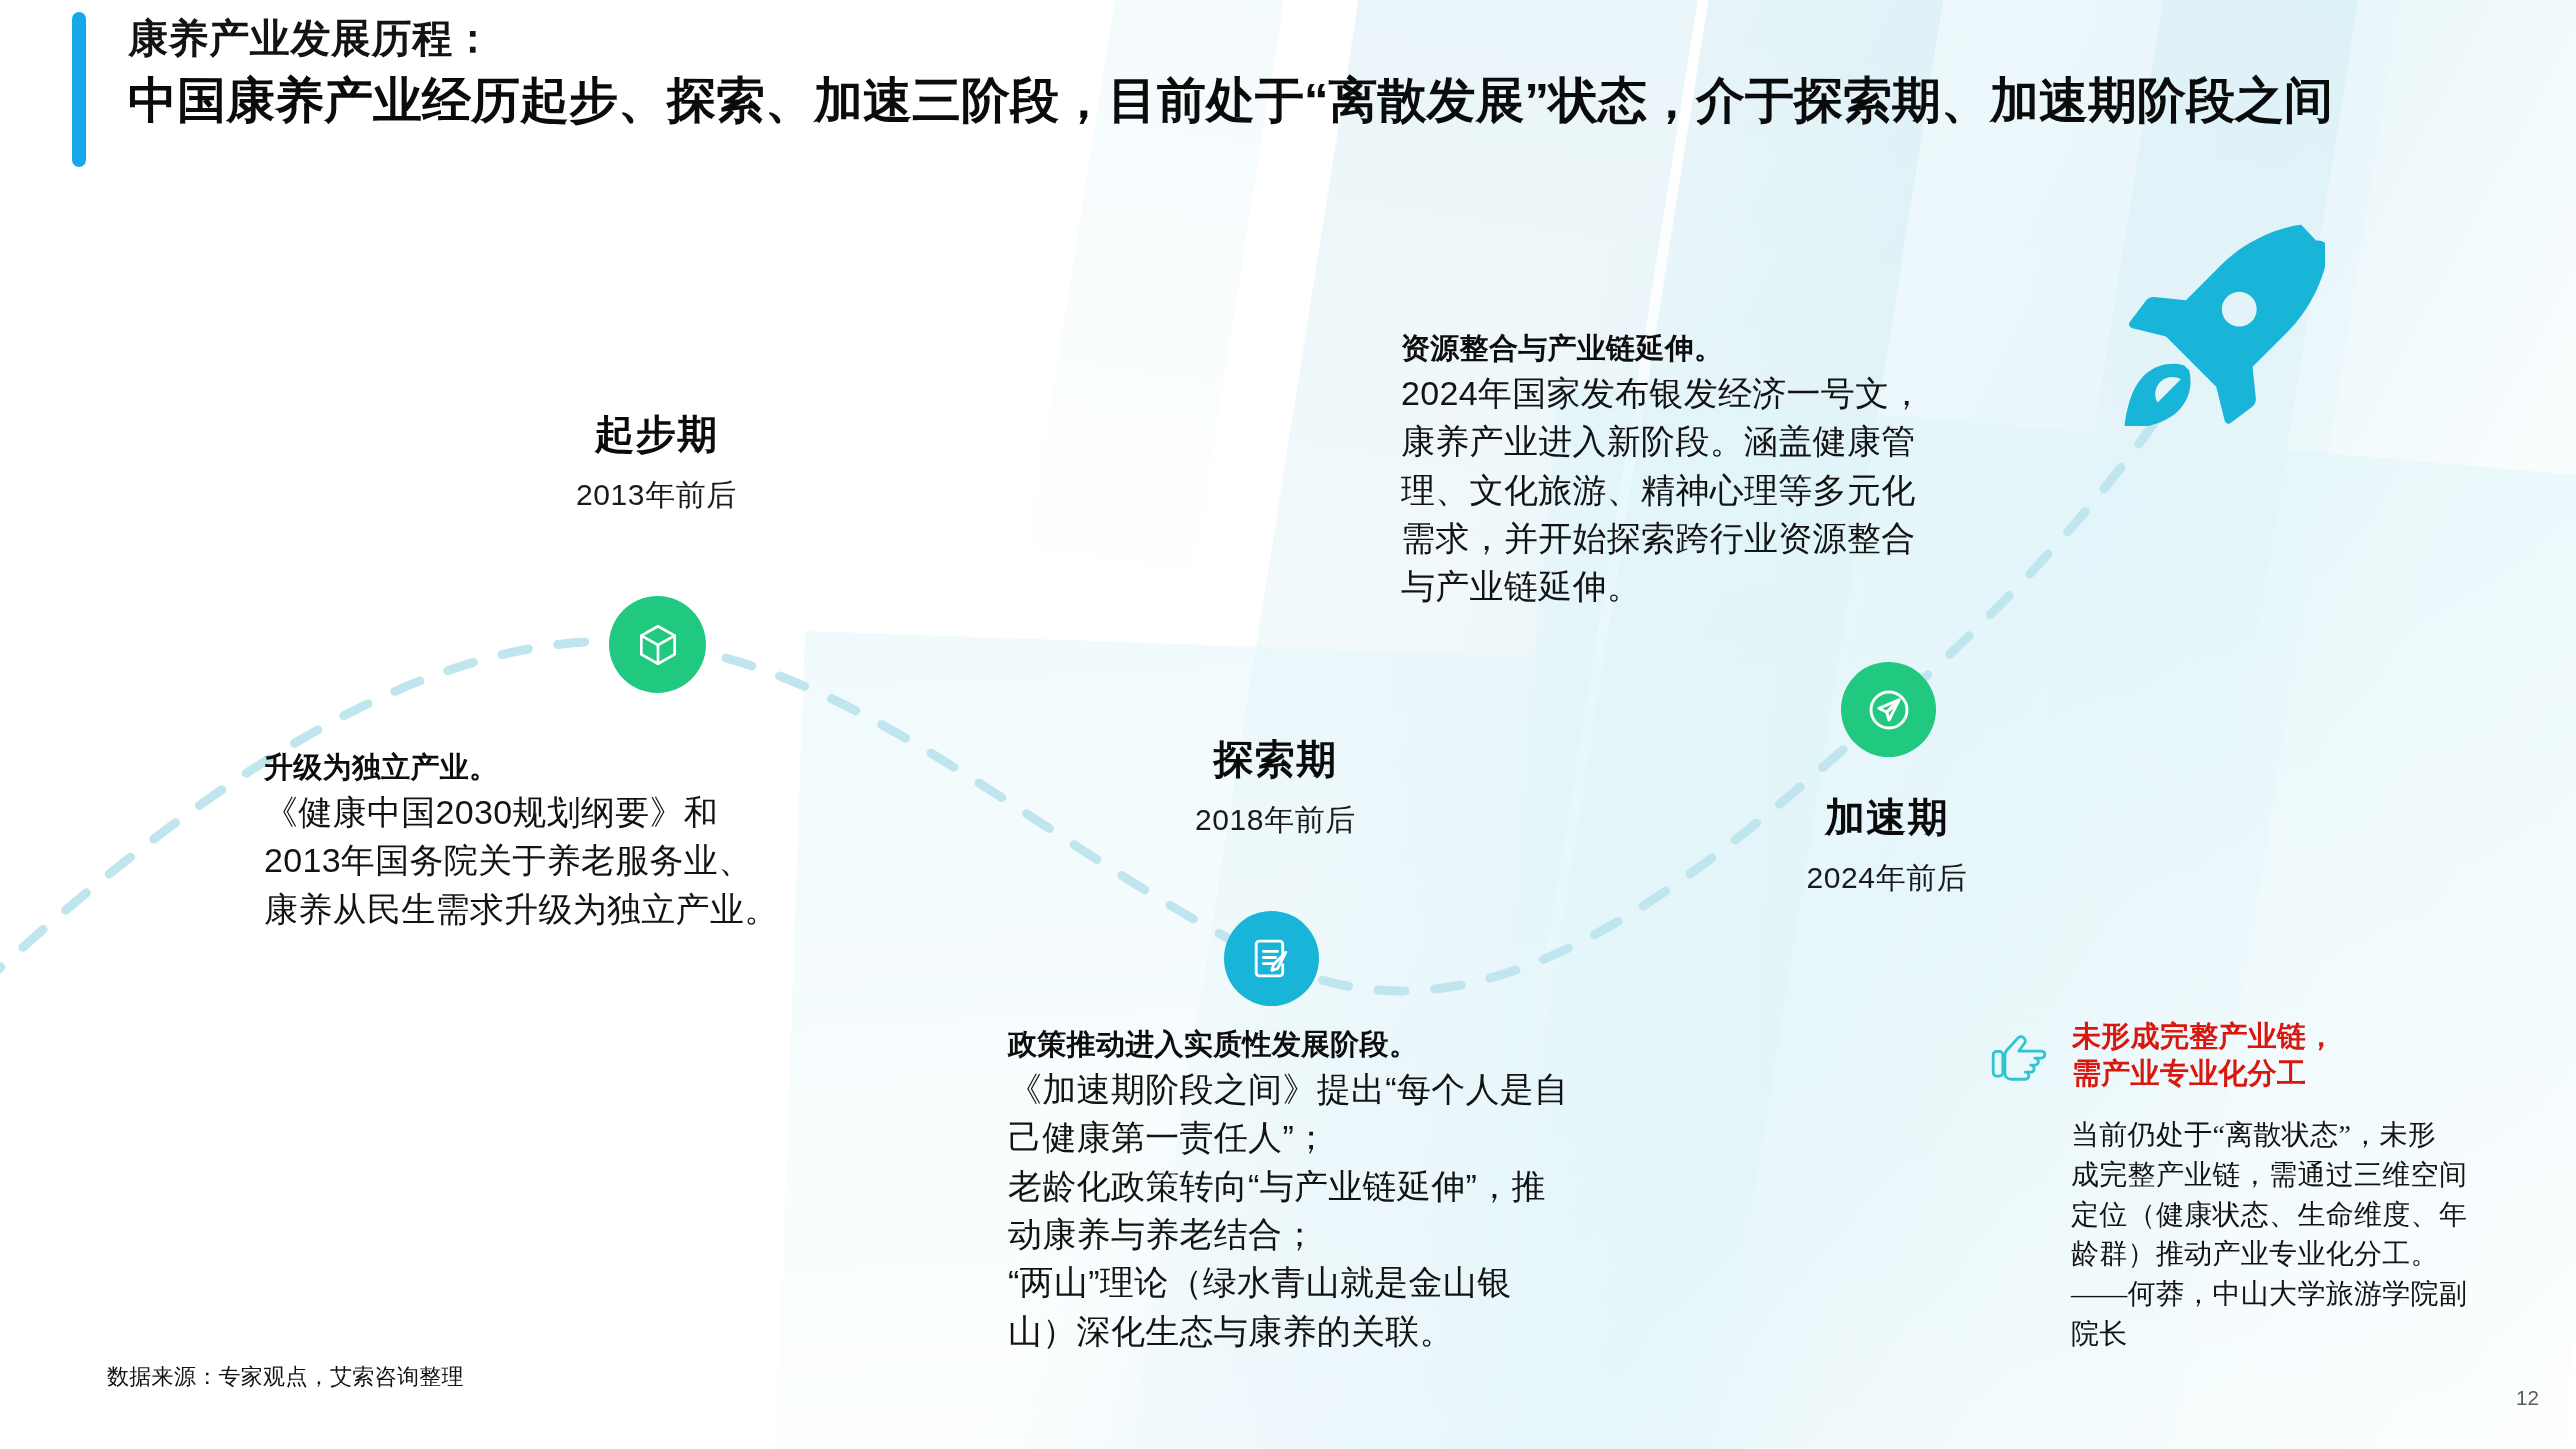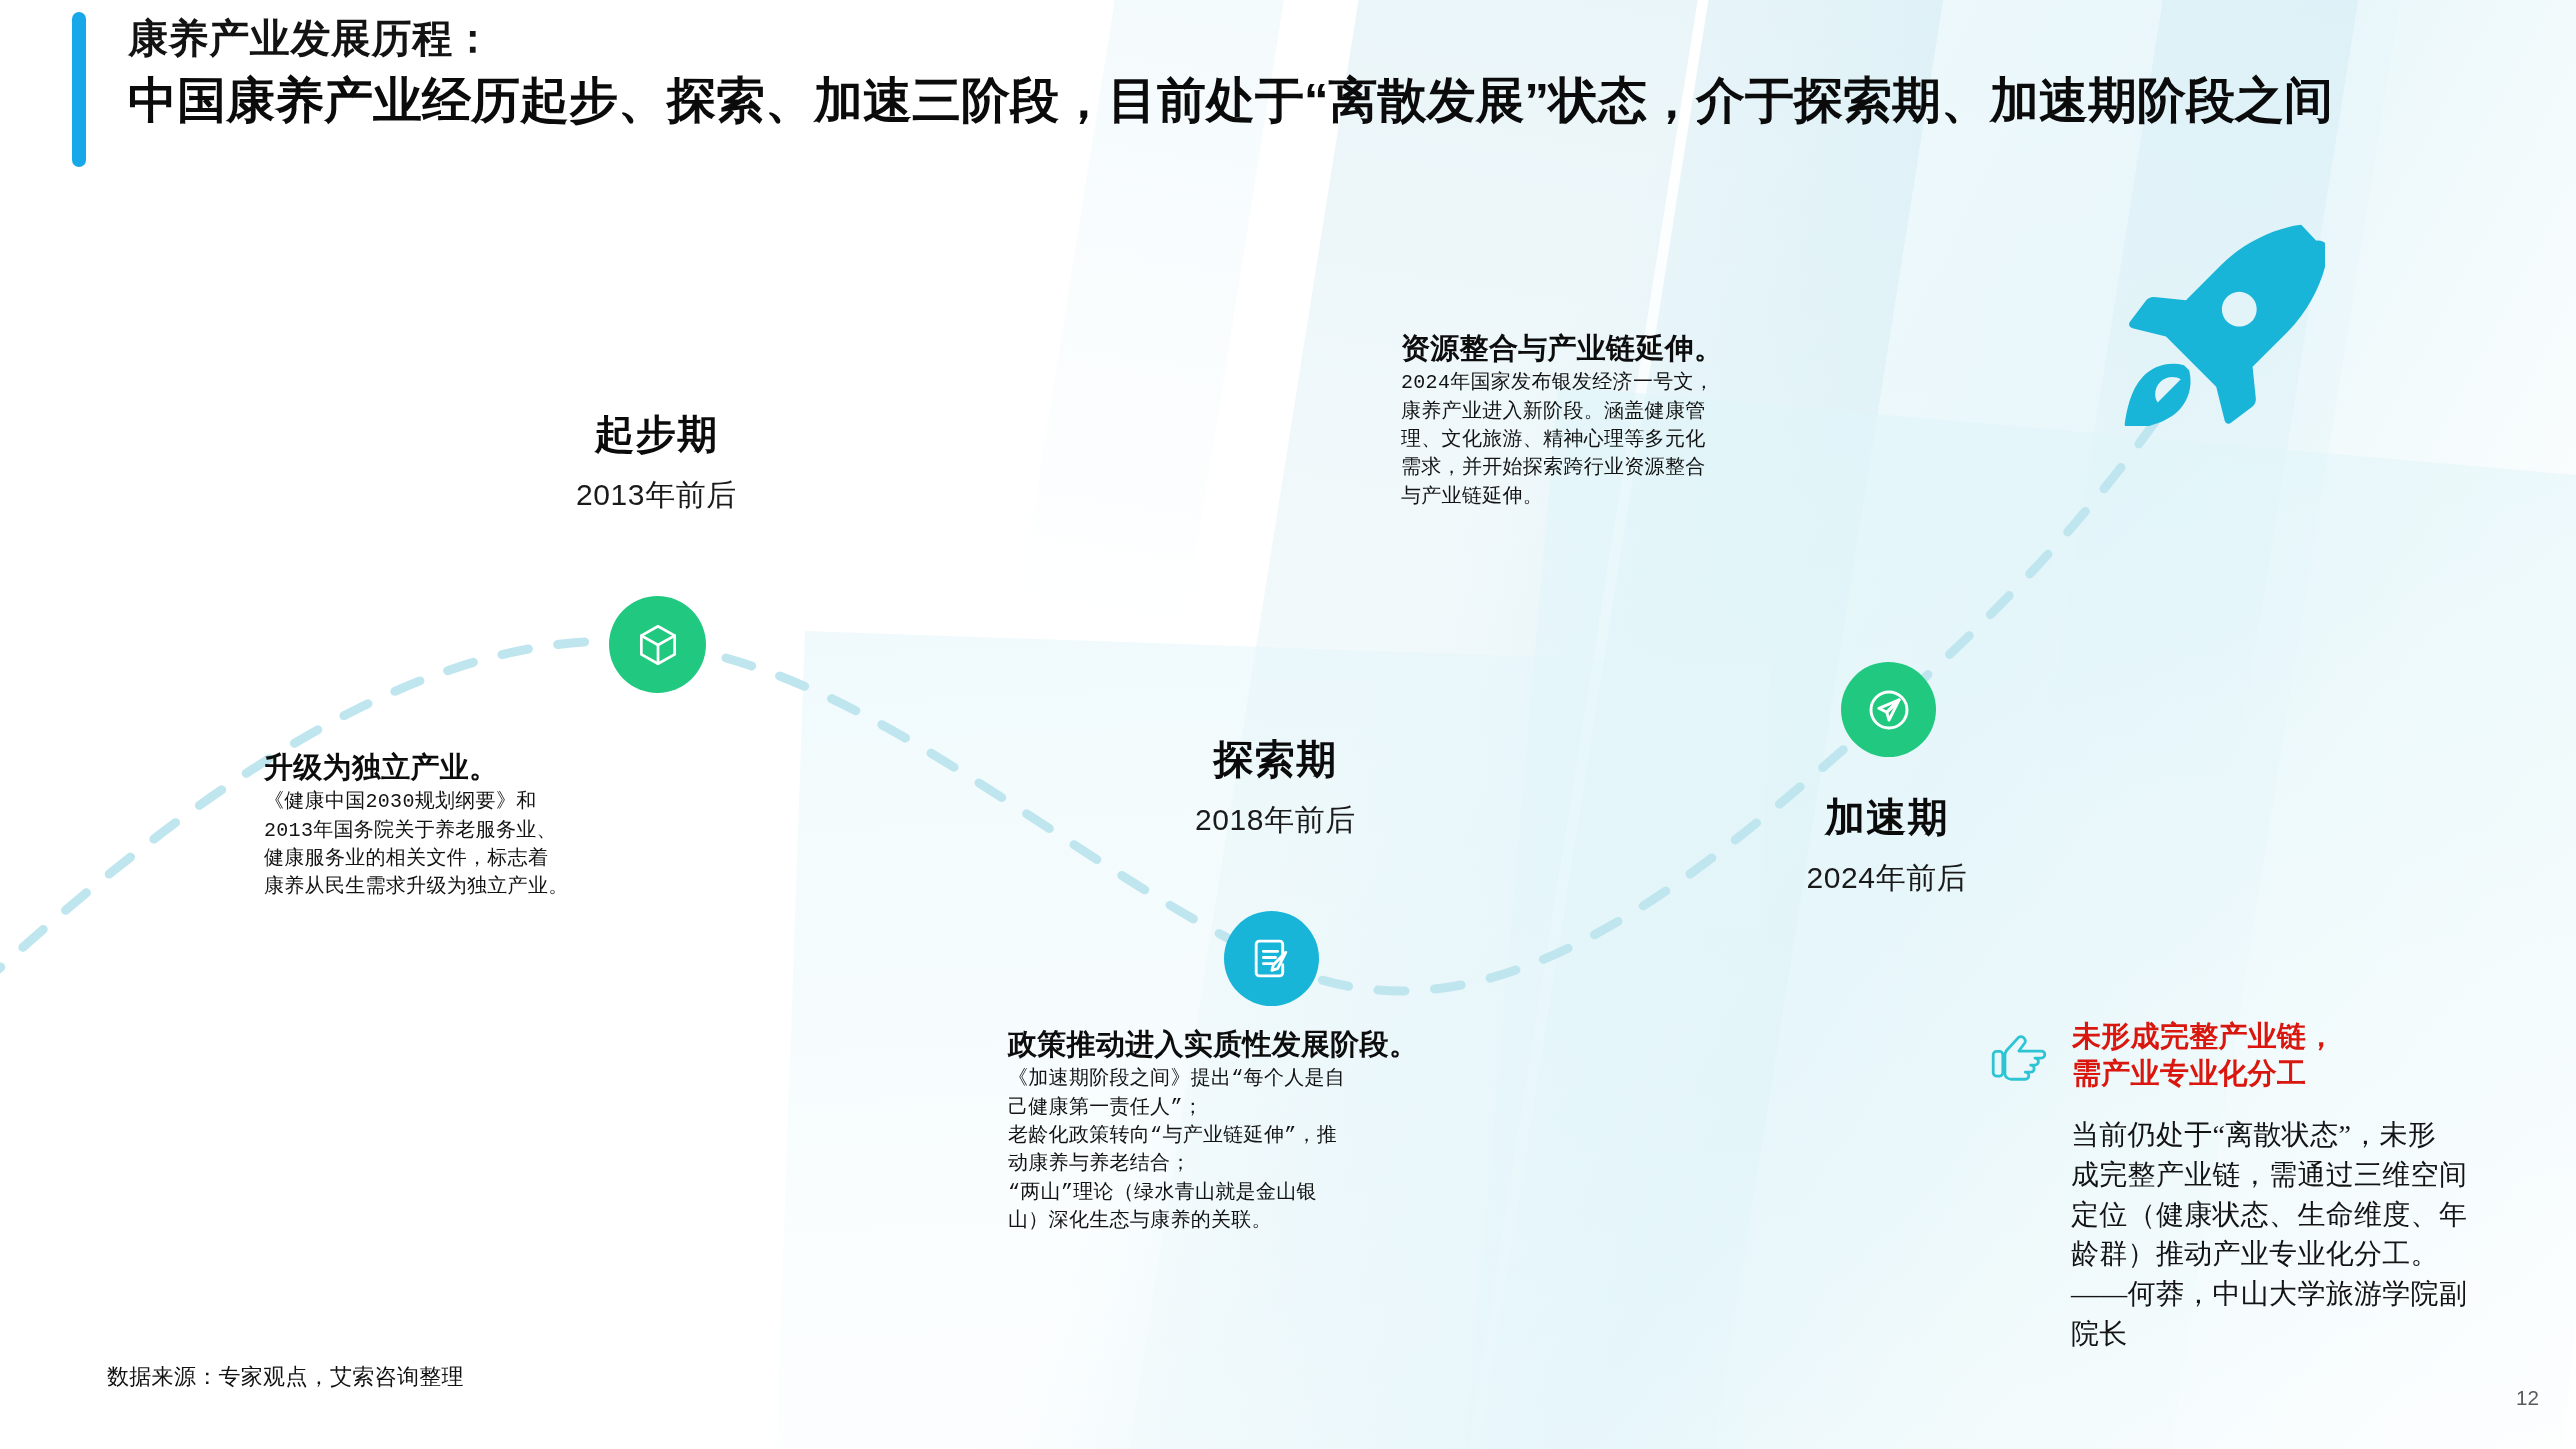--- a/index.html
+++ b/index.html
@@ -73,21 +73,21 @@
   .stage{position:absolute;text-align:center;}
   .stage-name{font-size:40px;font-weight:800;color:#0b0b0b;line-height:1.1;letter-spacing:1.3px;}
   .stage-year{font-size:30px;font-weight:400;color:#1a1a1a;margin-top:19.3px;letter-spacing:0.6px;}
   #stage-1{left:489px;top:412px;width:335px;}
   #stage-2{left:1121px;top:737px;width:309px;}
   #stage-3{left:1726px;top:795px;width:322px;}
 
   
   .desc{position:absolute;color:#111;}
   .desc .d-head{font-size:29px;font-weight:800;line-height:1.42;color:#0d0d0d;letter-spacing:0.3px;}
-  .desc .d-line{font-size:20px;font-weight:400;line-height:1.42;color:#131313;letter-spacing:0.3px;font-family:Liberation Mono, monospace;}
+  .desc .d-line{font-size:34px;font-weight:400;line-height:1.42;color:#131313;letter-spacing:0.3px;}
   #desc-start{left:264px;top:747px;width:605px;}
   #desc-explore{left:1008px;top:1024px;width:683px;}
   #desc-accel{left:1401px;top:328px;width:644px;}
 
   
   #callout{position:absolute;left:1990px;top:1018px;width:515px;}
   #callout-row{display:flex;align-items:center;gap:20px;}
   #hand-icon{flex:0 0 auto;margin-top:9px;}
   #callout-title{font-size:29px;font-weight:800;color:#d9170e;line-height:1.28;letter-spacing:0.3px;}
   #callout-body{
@@ -184,21 +184,20 @@
   </div>
   <div class="stage" id="stage-3">
     <div class="stage-name">加速期</div>
     <div class="stage-year">2024年前后</div>
   </div>
 
   <div class="desc" id="desc-start">
     <div class="d-head">升级为独立产业。</div>
     <div class="d-line">《健康中国2030规划纲要》和</div>
     <div class="d-line">2013年国务院关于养老服务业、</div>
-    <div class="d-line">健康服务业的相关文件，标志着</div>
     <div class="d-line">康养从民生需求升级为独立产业。</div>
   </div>
 
   <div class="desc" id="desc-explore">
     <div class="d-head">政策推动进入实质性发展阶段。</div>
     <div class="d-line">《加速期阶段之间》提出“每个人是自</div>
     <div class="d-line">己健康第一责任人”；</div>
     <div class="d-line">老龄化政策转向“与产业链延伸”，推</div>
     <div class="d-line">动康养与养老结合；</div>
     <div class="d-line">“两山”理论（绿水青山就是金山银</div>

